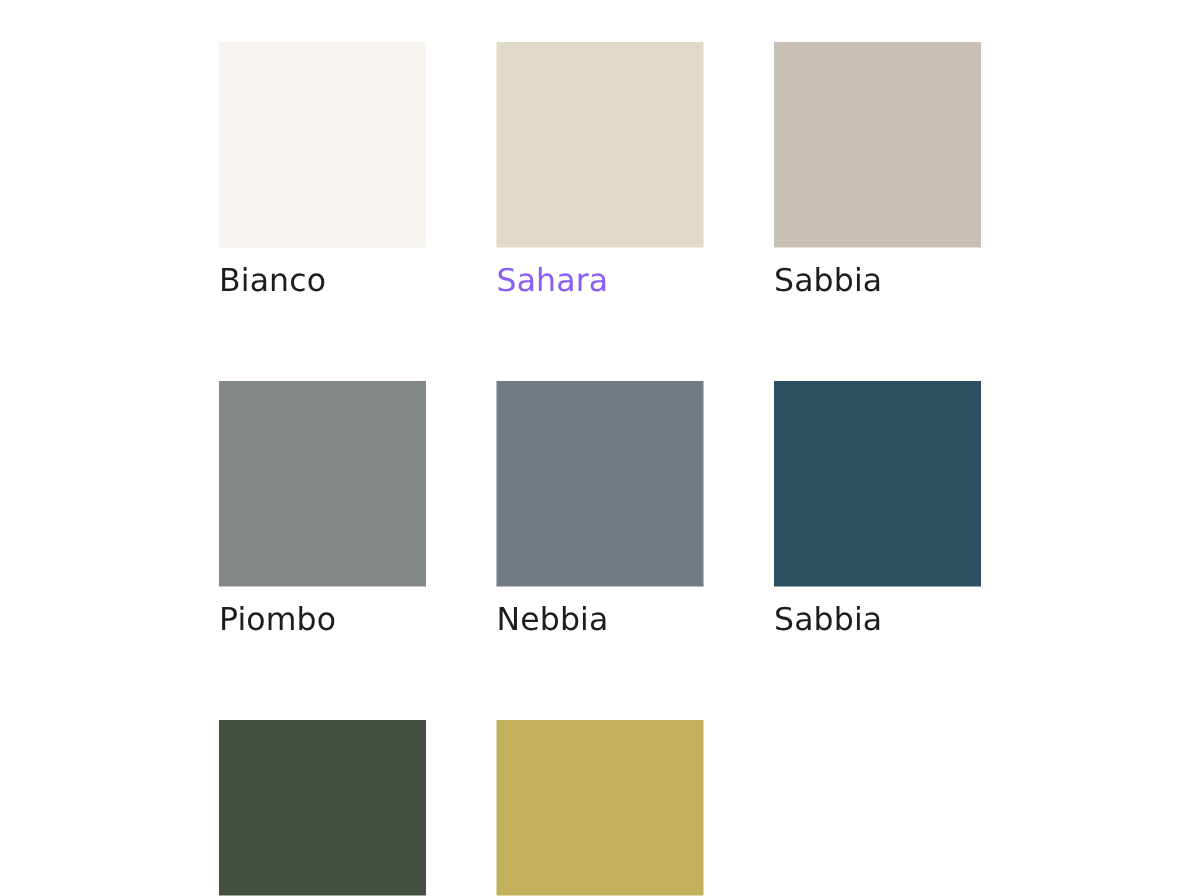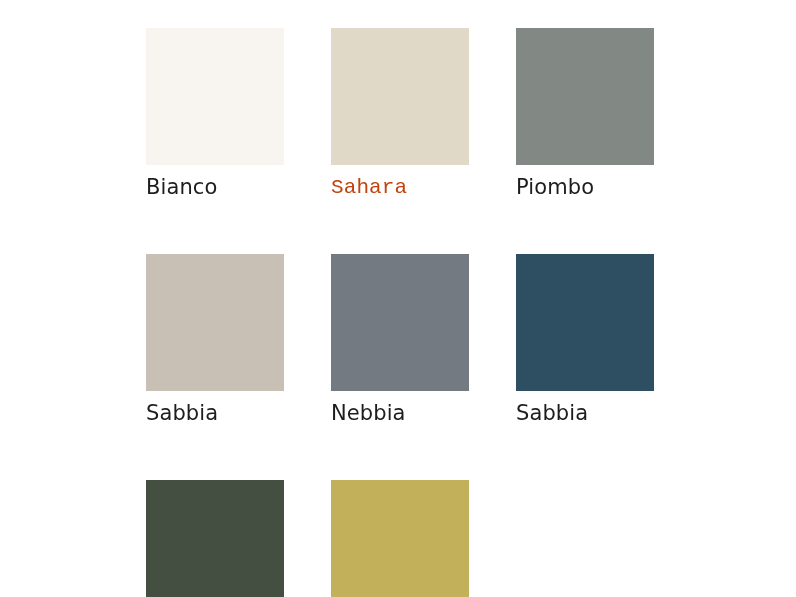--- a/index.html
+++ b/index.html
@@ -68,31 +68,31 @@
 <div class="palette-board" style="background-color: rgb(255, 255, 255);">
   <div class="swatch-grid">
 
     <div class="swatch-cell">
       <span class="swatch-chip" style="background-color: rgb(248, 244, 239);"></span>
       <span class="swatch-label" style="color: rgb(29, 29, 29);">Bianco</span>
     </div>
 
     <div class="swatch-cell">
       <span class="swatch-chip" style="background-color: rgb(224, 217, 200);"></span>
-      <span class="swatch-label" style="color: #c2410c; font-family: Liberation Mono, monospace;">Sahara</span>
+      <span class="swatch-label" style="color: #8b5cf6;">Sahara</span>
+    </div>
+
+    <div class="swatch-cell">
+      <span class="swatch-chip" style="background-color: rgb(201, 192, 181);"></span>
+      <span class="swatch-label" style="color: rgb(29, 29, 29);">Sabbia</span>
     </div>
 
     <div class="swatch-cell">
       <span class="swatch-chip" style="background-color: rgb(130, 136, 131);"></span>
       <span class="swatch-label" style="color: rgb(29, 29, 29);">Piombo</span>
-    </div>
-
-    <div class="swatch-cell">
-      <span class="swatch-chip" style="background-color: rgb(201, 192, 181);"></span>
-      <span class="swatch-label" style="color: rgb(29, 29, 29);">Sabbia</span>
     </div>
 
     <div class="swatch-cell">
       <span class="swatch-chip" style="background-color: rgb(115, 122, 130);"></span>
       <span class="swatch-label" style="color: rgb(29, 29, 29);">Nebbia</span>
     </div>
 
     <div class="swatch-cell">
       <span class="swatch-chip" style="background-color: rgb(45, 79, 97);"></span>
       <span class="swatch-label" style="color: rgb(29, 29, 29);">Sabbia</span>

